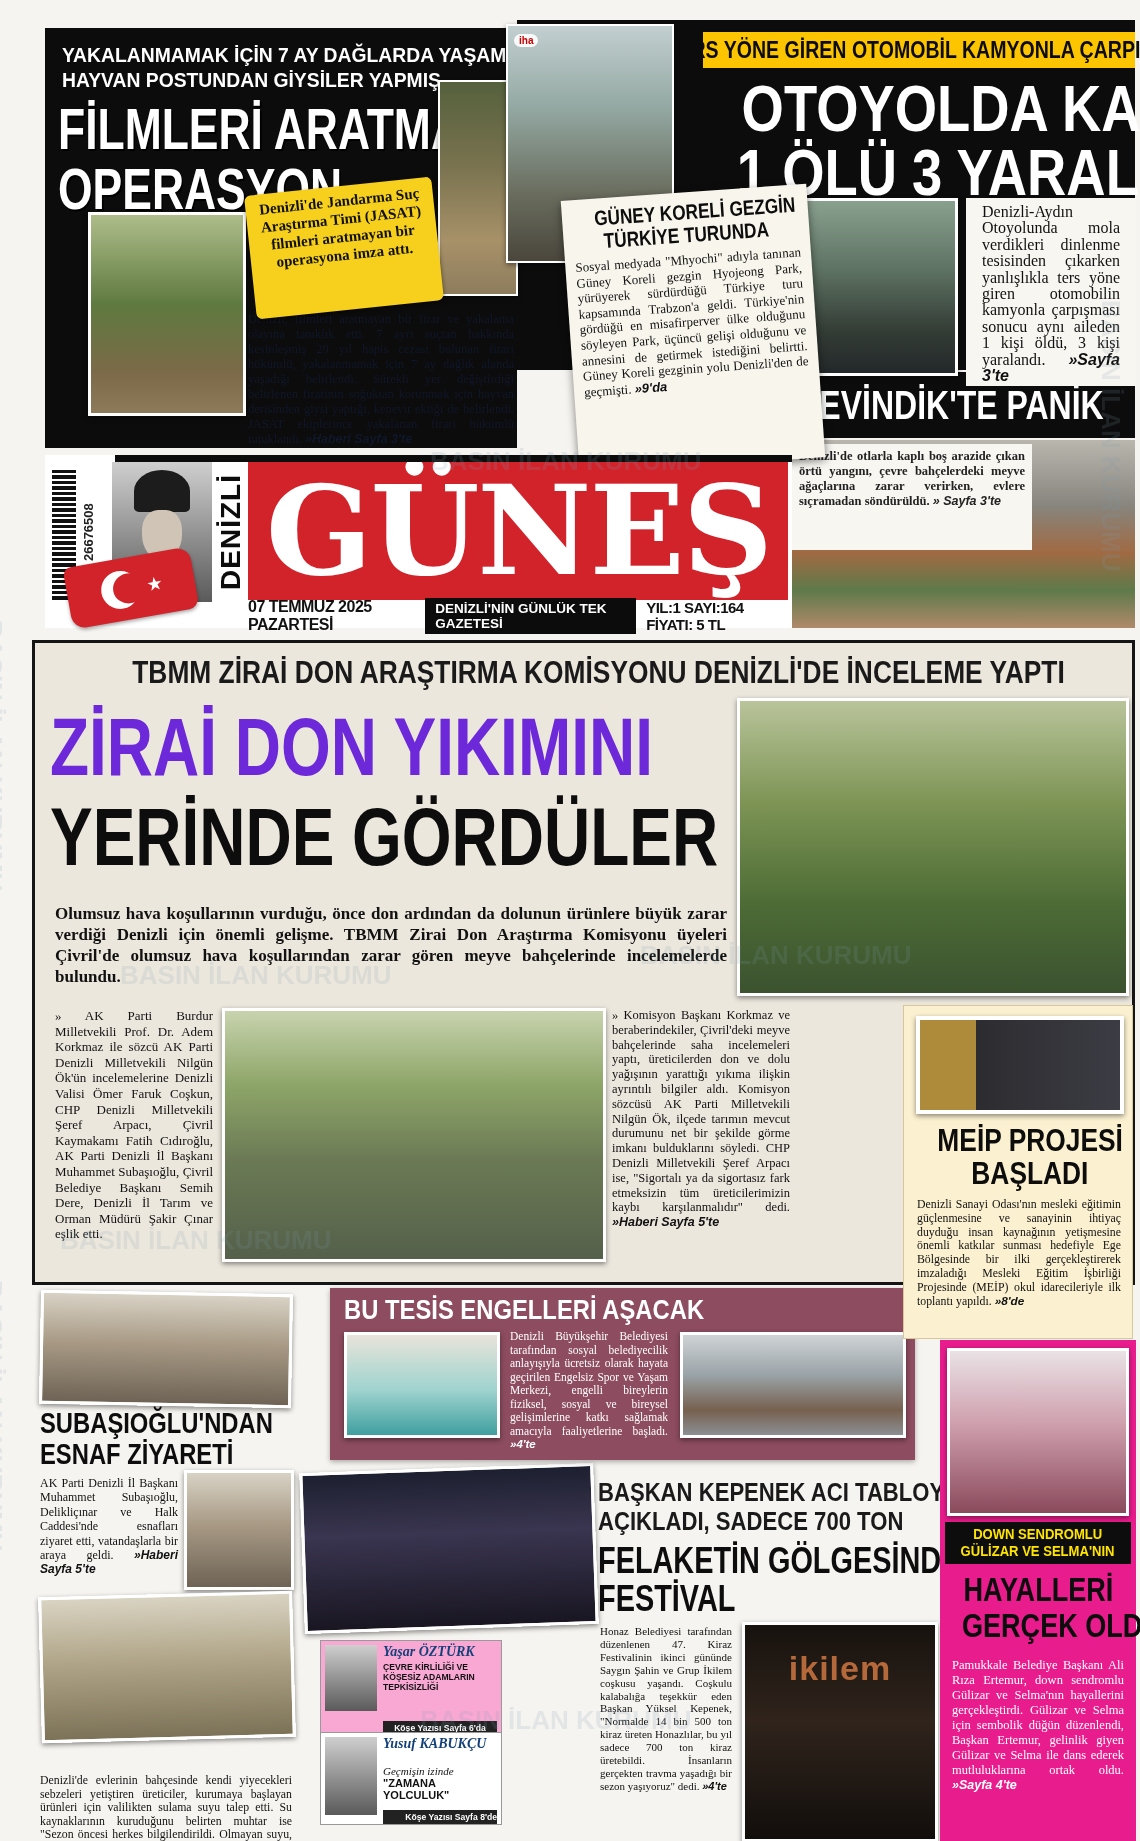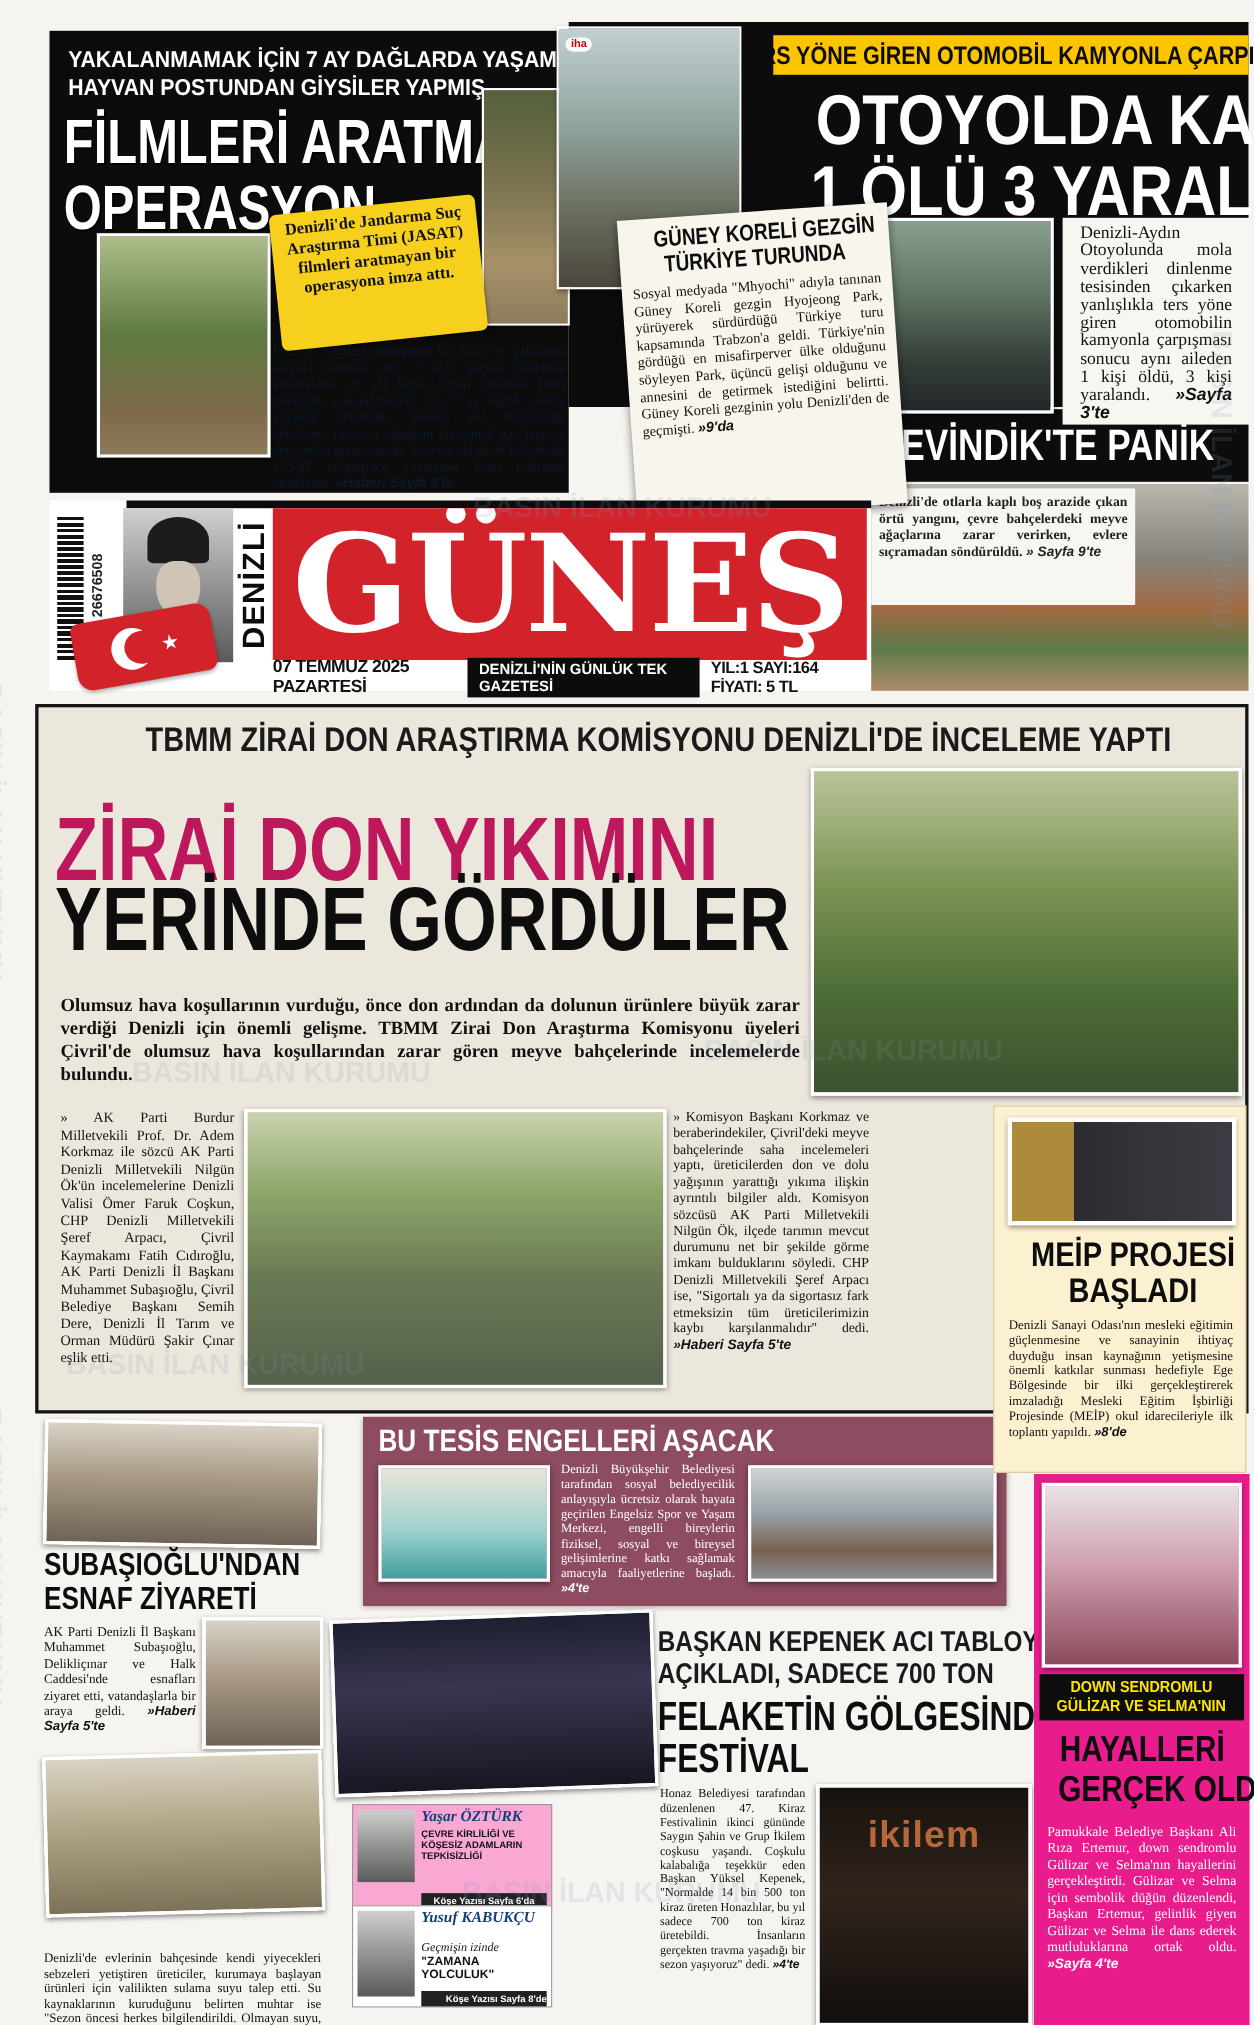--- a/index.html
+++ b/index.html
@@ -104,21 +104,21 @@
     <b class="morelink">»Sayfa 3'te</b>
   </div>
 
   <div class="abs ph-fire" style="left:790px;top:440px;width:345px;height:188px;z-index:3;"></div>
   <div class="abs band" style="left:790px;top:372px;width:345px;height:66px;z-index:4;display:flex;align-items:center;">
     <span class="cx whl" style="font-size:40px;margin-left:8px;transform:scaleX(.8);">SEVİNDİK'TE PANİK</span>
   </div>
   <div class="abs serif just" style="left:792px;top:444px;width:240px;height:106px;background:#f8f6f1;z-index:5;
        padding:5px 7px;font-size:12.5px;line-height:15px;font-weight:bold;color:#222;box-sizing:border-box;">
     <span>Denizli'de otlarla kaplı boş arazide çıkan örtü yangını, çevre bahçelerdeki meyve ağaçlarına zarar verirken, evlere sıçramadan söndürüldü.</span>
-    <b class="morelink">» Sayfa 9'te</b>
+    <b class="morelink">» Sayfa 3'te</b>
   </div>
 
   <div class="abs" style="left:45px;top:455px;width:747px;height:173px;background:#fff;z-index:10;">
     <div class="abs" style="left:70px;top:0;width:677px;height:7px;background:#0c0c0c;"></div>
 
     <div class="abs" style="left:7px;top:15px;width:24px;height:130px;
          background:repeating-linear-gradient(180deg,#111 0 3px,#fff 3px 5px,#111 5px 9px,#fff 9px 11px);"></div>
     <div class="abs" style="left:36px;top:140px;transform:rotate(-90deg);transform-origin:0 0;font-size:13px;font-weight:bold;color:#222;">ISSN 26676508</div>
 
     <div class="abs ph-gray" style="left:67px;top:7px;width:100px;height:140px;">
@@ -145,21 +145,21 @@
       <span style="font-weight:bold;font-size:16px;letter-spacing:-0.5px;">07 TEMMUZ 2025 PAZARTESİ</span>
       <span style="background:#0c0c0c;color:#fff;font-weight:bold;font-size:13.5px;padding:3px 10px;">DENİZLİ'NİN GÜNLÜK TEK GAZETESİ</span>
       <span style="font-weight:bold;font-size:15px;letter-spacing:-0.5px;">YIL:1 SAYI:164 FİYATI: 5 TL</span>
     </div>
   </div>
 
   <div class="abs" style="left:32px;top:640px;width:1103px;height:645px;background:#ece7dd;border:3px solid #151515;box-sizing:border-box;"></div>
   <div class="abs" style="left:50px;top:655px;width:1067px;text-align:center;font-weight:bold;font-size:31px;color:#1a1a1a;">
     <span class="cxc" style="transform:scaleX(.85);">TBMM ZİRAİ DON ARAŞTIRMA KOMİSYONU DENİZLİ'DE İNCELEME YAPTI</span>
   </div>
-  <div class="abs" style="left:50px;top:700px;font-weight:bold;font-size:82px;color:#be185d;margin-top:26px;">
+  <div class="abs" style="left:50px;top:700px;font-weight:bold;font-size:82px;color:#6d28d9;">
     <span class="cx" style="transform:scaleX(.78);">ZİRAİ DON YIKIMINI</span>
   </div>
   <div class="abs" style="left:50px;top:790px;font-weight:bold;font-size:82px;color:#0d0d0d;">
     <span class="cx" style="transform:scaleX(.78);">YERİNDE GÖRDÜLER</span>
   </div>
   <div class="abs photo ph-orchard" style="left:737px;top:698px;width:386px;height:292px;"></div>
   <div class="abs serif just" style="left:55px;top:903px;width:672px;font-weight:bold;font-size:17px;line-height:21px;color:#111;">Olumsuz hava koşullarının vurduğu, önce don ardından da dolunun ürünlere büyük zarar verdiği Denizli için önemli gelişme. TBMM Zirai Don Araştırma Komisyonu üyeleri Çivril'de olumsuz hava koşullarından zarar gören meyve bahçelerinde incelemelerde bulundu.</div>
   <div class="abs serif just" style="left:55px;top:1008px;width:158px;font-size:13px;line-height:15.6px;color:#111;">» AK Parti Burdur Milletvekili Prof. Dr. Adem Korkmaz ile sözcü AK Parti Denizli Milletvekili Nilgün Ök'ün incelemelerine Denizli Valisi Ömer Faruk Coşkun, CHP Denizli Milletvekili Şeref Arpacı, Çivril Kaymakamı Fatih Cıdıroğlu, AK Parti Denizli İl Başkanı Muhammet Subaşıoğlu, Çivril Belediye Başkanı Semih Dere, Denizli İl Tarım ve Orman Müdürü Şakir Çınar eşlik etti.</div>
   <div class="abs photo ph-group" style="left:222px;top:1008px;width:378px;height:248px;"></div>
   <div class="abs serif just" style="left:612px;top:1008px;width:178px;font-size:12.5px;line-height:14.8px;color:#111;">

